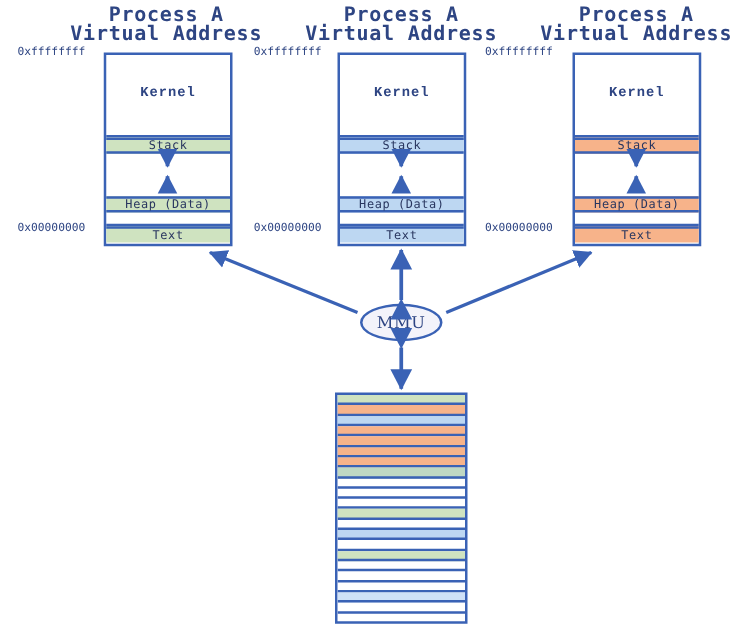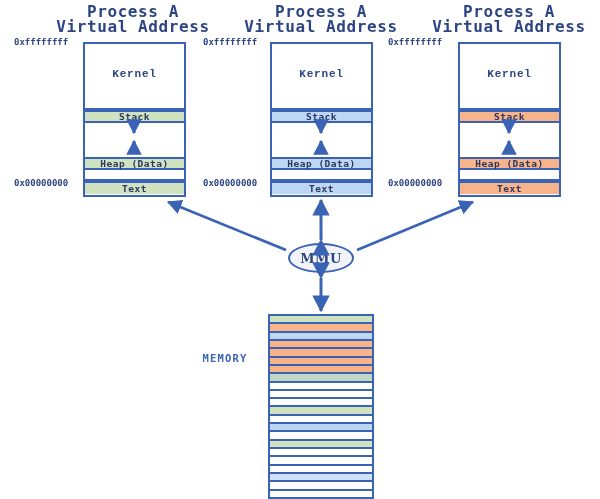--- a/index.html
+++ b/index.html
@@ -51,57 +51,57 @@
     box-sizing: border-box;
     position: relative;
     border-top: 2.5px solid #3a62b5;
     border-bottom: 2.5px solid #3a62b5;
     display: flex;
     align-items: center;
     justify-content: center;
   }
   .seg-label {
     font-family: "DejaVu Sans Mono", monospace;
-    font-weight: bold;
+    font-weight: normal;
     font-size: 9.5px;
     letter-spacing: 0.5px;
     color: #29365f;
     white-space: nowrap;
   }
   .kernel-label {
     font-family: Liberation Mono, monospace;
     font-weight: bold;
     font-size: 11px;
     letter-spacing: 0.8px;
     color: #2e4583;
   }
   .addr {
     position: absolute;
     font-family: "DejaVu Sans Mono", monospace;
-    font-weight: bold;
+    font-weight: normal;
     font-size: 9px;
     letter-spacing: 0px;
     color: #2e4583;
     white-space: nowrap;
   }
 
   
   .mmu {
     position: absolute;
     box-sizing: border-box;
     border: 2.5px solid #3a62b5;
     border-radius: 50%;
     background: #f3f3fa;
     display: flex;
     align-items: center;
     justify-content: center;
   }
   .mmu span {
     font-family: "DejaVu Serif", serif;
-    font-weight: bold;
+    font-weight: normal;
     font-size: 13px;
     letter-spacing: 0.5px;
     color: #2e4583;
   }
 
   
   .pm-box {
     position: absolute;
     box-sizing: border-box;
     border: 2.5px solid #3a62b5;
@@ -215,21 +215,20 @@
     <div class="seg-fill" id="text3" style="height: 13px; border-bottom: none; background: rgb(247, 179, 138);">
       <span class="seg-label">Text</span>
     </div>
   </div>
 
   <div class="mmu" style="left:288px; top:243px; width:66px; height:30px;">
     <span>MMU</span>
   </div>
 
   <div class="pm-label" style="left:177px; top:350px; width:96px;">
-    <div>MEMORY</div>
   </div>
 
   <div class="pm-box" id="pm-box" style="left:268px; top:314px; width:106px; height:185px;">
       <div class="pm-row" style="background: rgb(207, 227, 192);"></div>
       <div class="pm-row" style="background: rgb(247, 179, 138);"></div>
       <div class="pm-row" style="background: rgb(189, 215, 242);"></div>
       <div class="pm-row" style="background: rgb(247, 179, 138);"></div>
       <div class="pm-row" style="background: rgb(247, 179, 138);"></div>
       <div class="pm-row" style="background: rgb(247, 179, 138);"></div>
       <div class="pm-row" style="background: rgb(247, 179, 138);"></div>

